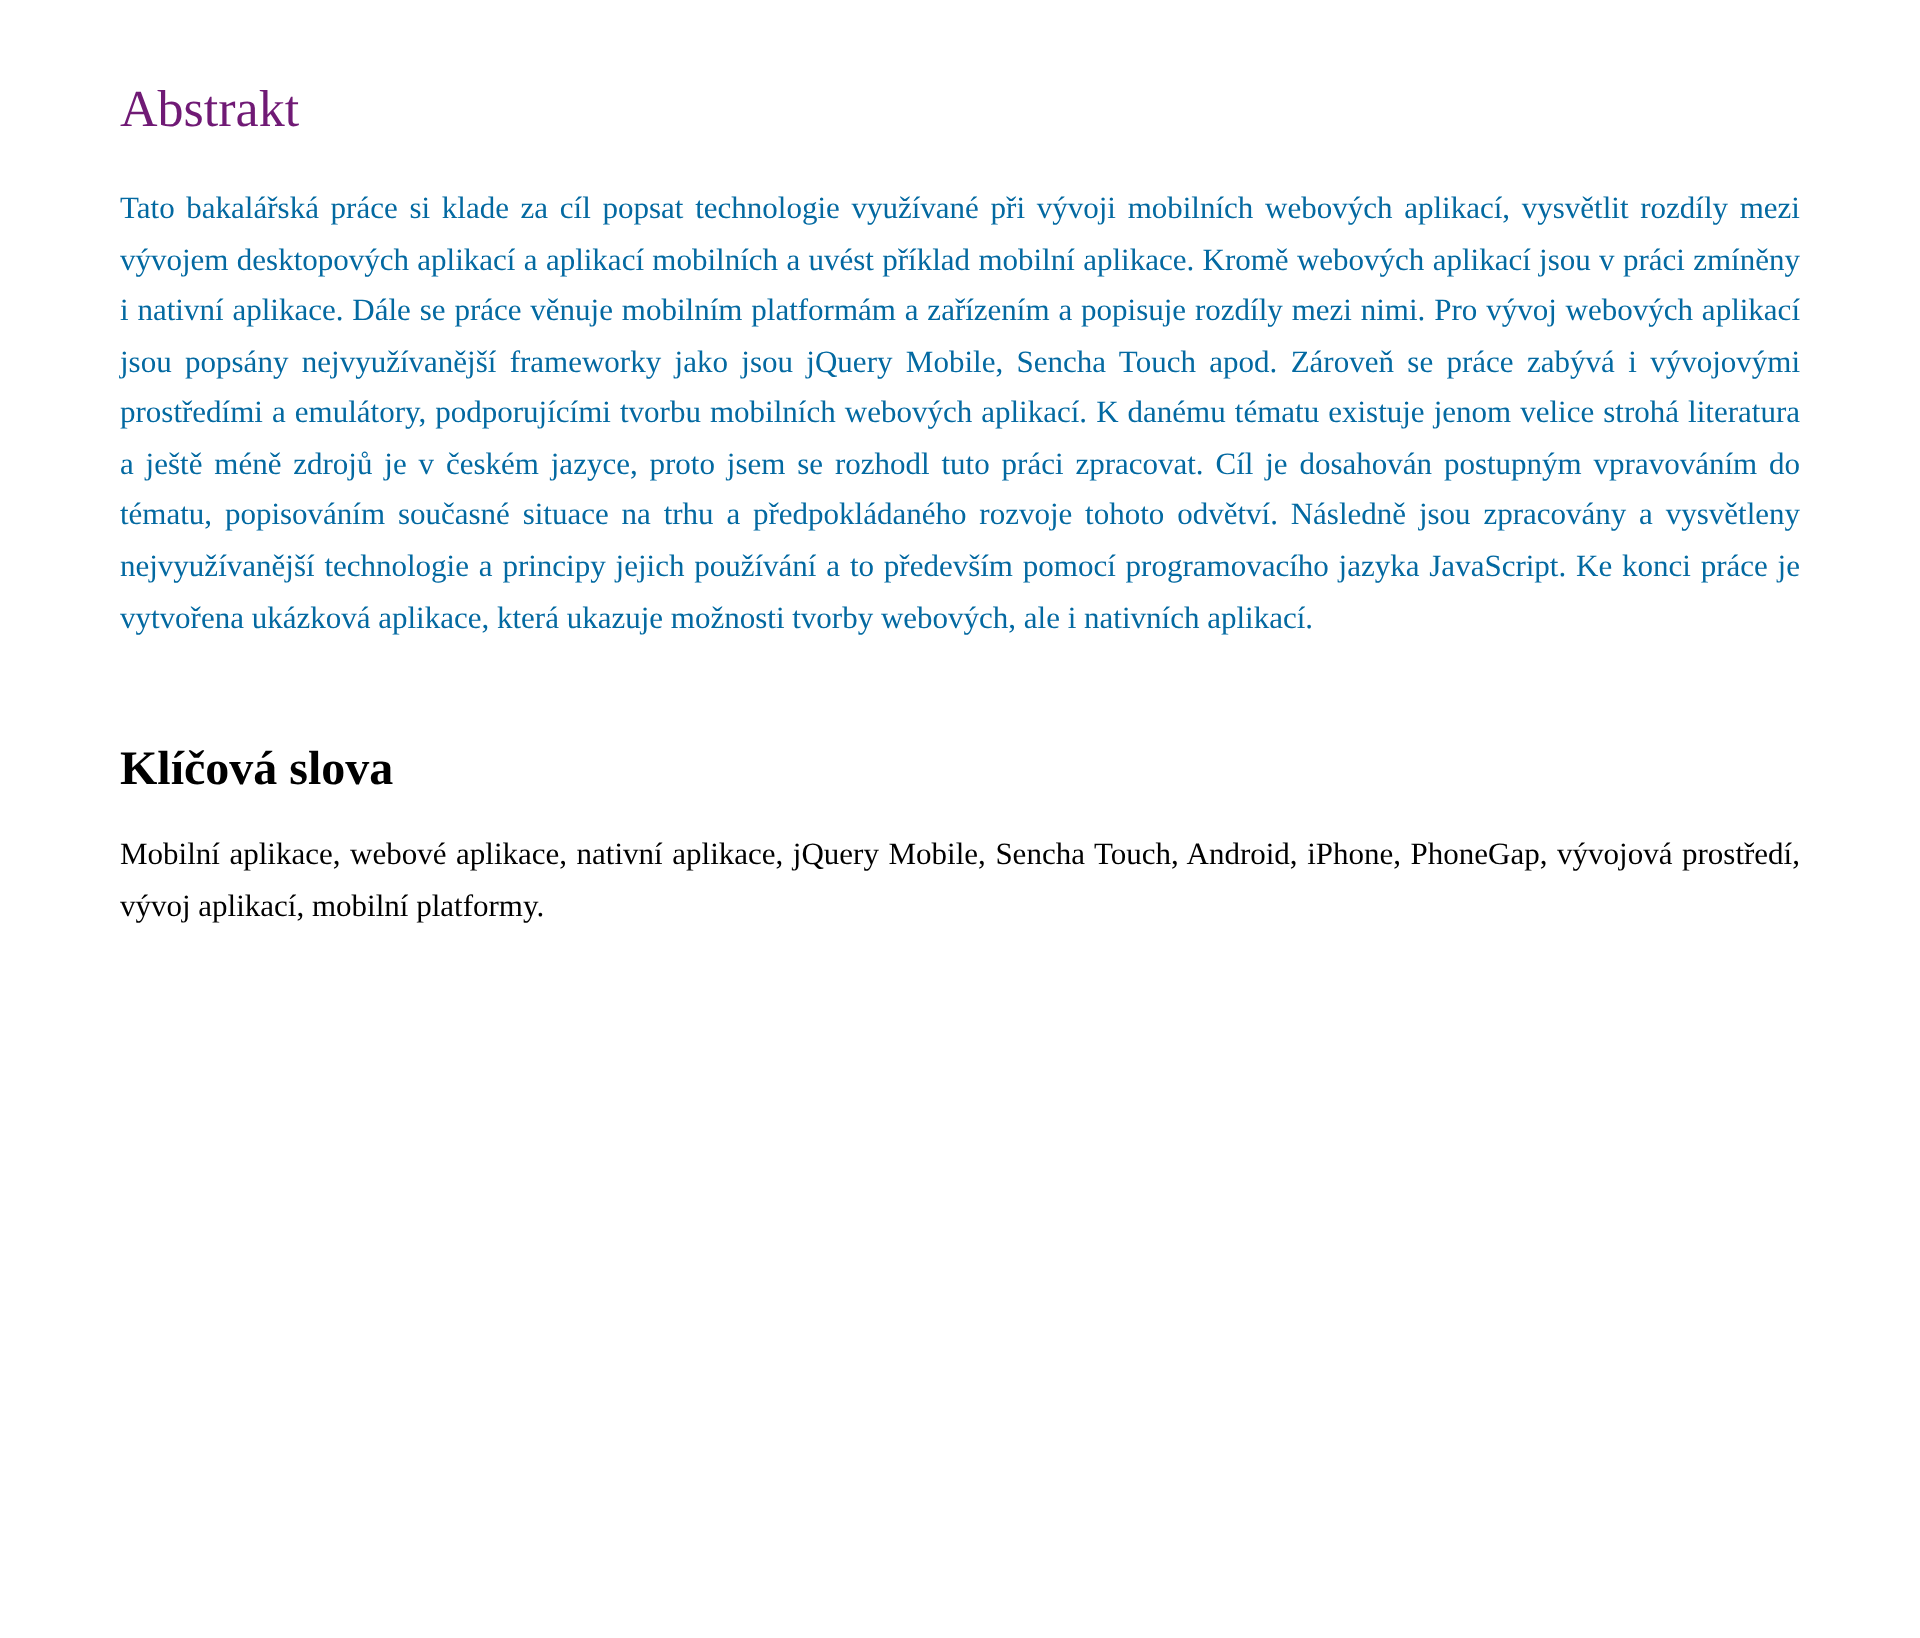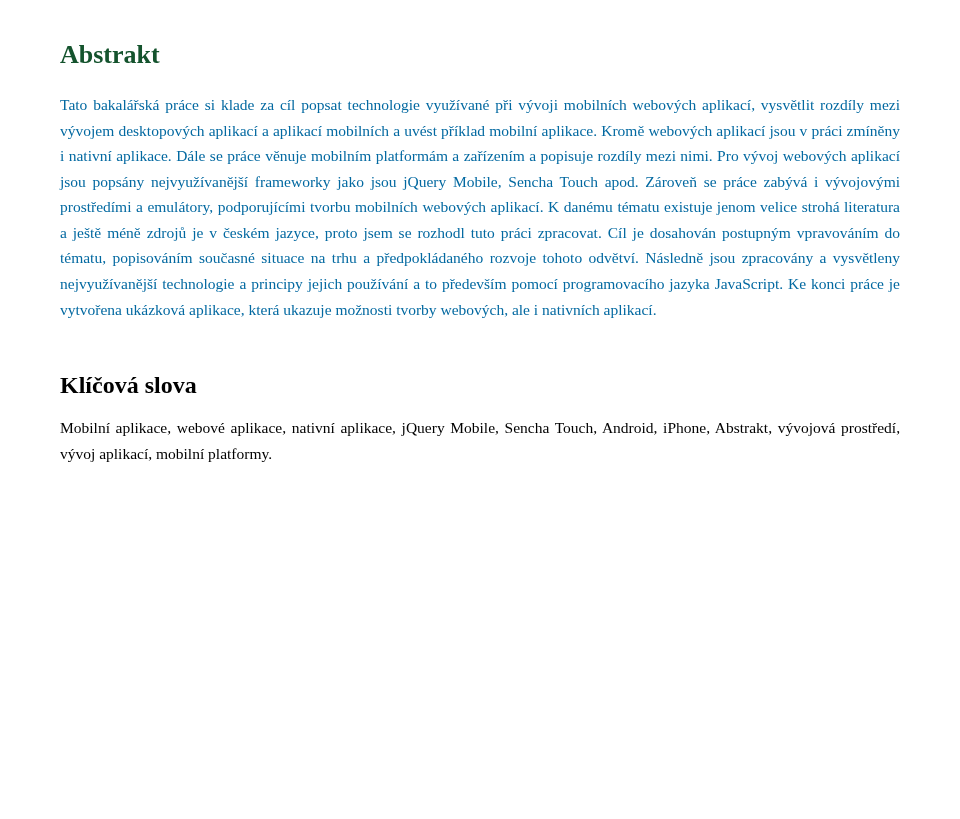--- a/index.html
+++ b/index.html
@@ -16,23 +16,23 @@
 
     .page {
       width: 960px;
       min-height: 819px;
       padding: 40px 60px 60px 60px;
       background: #ffffff;
     }
 
     .section-title {
       font-size: 26px;
-      font-weight: bold;
+      font-weight: normal;
       margin-bottom: 22px;
-      color: #14532d;
+      color: #701a75;
     }
 
     .abstract-body {
       font-size: 15.5px;
       line-height: 1.65;
       text-align: justify;
       margin-bottom: 50px;
       color: #0369a1;
     }
 
@@ -59,16 +59,16 @@
 
 <div class="page">
 
   <div class="abstract-section">
     <h1 class="section-title">Abstrakt</h1>
     <p class="abstract-body">Tato bakalářská práce si klade za cíl popsat technologie využívané při vývoji mobilních webových aplikací, vysvětlit rozdíly mezi vývojem desktopových aplikací a aplikací mobilních a uvést příklad mobilní aplikace. Kromě webových aplikací jsou v práci zmíněny i nativní aplikace. Dále se práce věnuje mobilním platformám a zařízením a popisuje rozdíly mezi nimi. Pro vývoj webových aplikací jsou popsány nejvyužívanější frameworky jako jsou jQuery Mobile, Sencha Touch apod. Zároveň se práce zabývá i vývojovými prostředími a emulátory, podporujícími tvorbu mobilních webových aplikací. K danému tématu existuje jenom velice strohá literatura a ještě méně zdrojů je v českém jazyce, proto jsem se rozhodl tuto práci zpracovat. Cíl je dosahován postupným vpravováním do tématu, popisováním současné situace na trhu a předpokládaného rozvoje tohoto odvětví. Následně jsou zpracovány a vysvětleny nejvyužívanější technologie a principy jejich používání a to především pomocí programovacího jazyka JavaScript. Ke konci práce je vytvořena ukázková aplikace, která ukazuje možnosti tvorby webových, ale i nativních aplikací.</p>
   </div>
 
   <div class="keywords-section">
     <h2 class="keywords-title">Klíčová slova</h2>
-    <p class="keywords-body">Mobilní aplikace, webové aplikace, nativní aplikace, jQuery Mobile, Sencha Touch, Android, iPhone, Abstrakt, vývojová prostředí, vývoj aplikací, mobilní platformy.</p>
+    <p class="keywords-body">Mobilní aplikace, webové aplikace, nativní aplikace, jQuery Mobile, Sencha Touch, Android, iPhone, PhoneGap, vývojová prostředí, vývoj aplikací, mobilní platformy.</p>
   </div>
 
 </div>
 
 </body></html>

